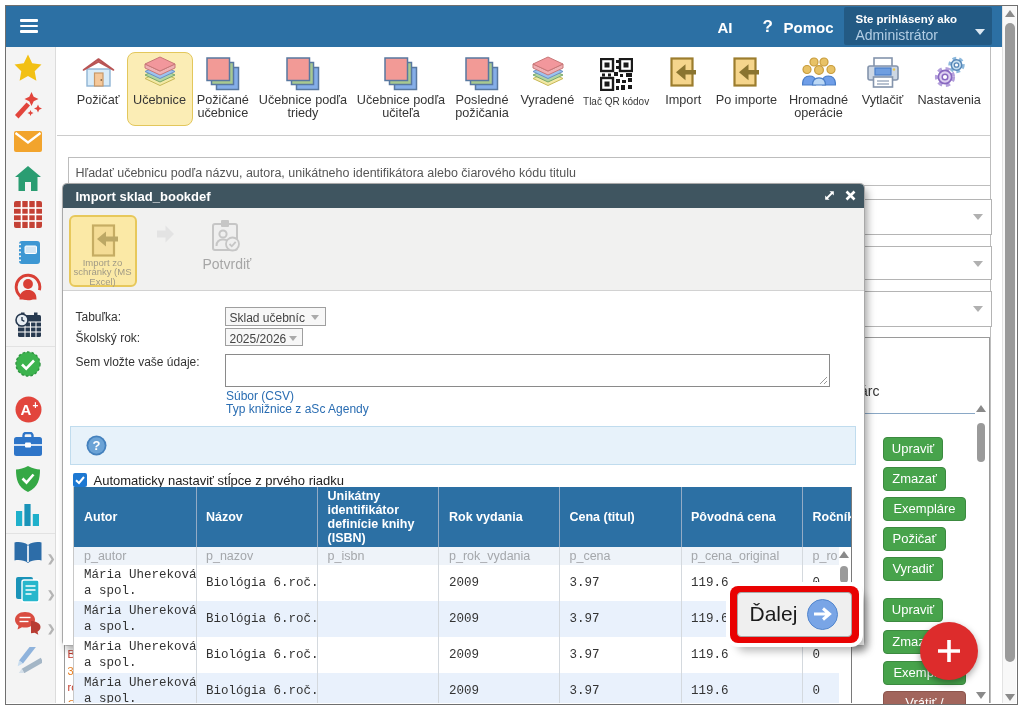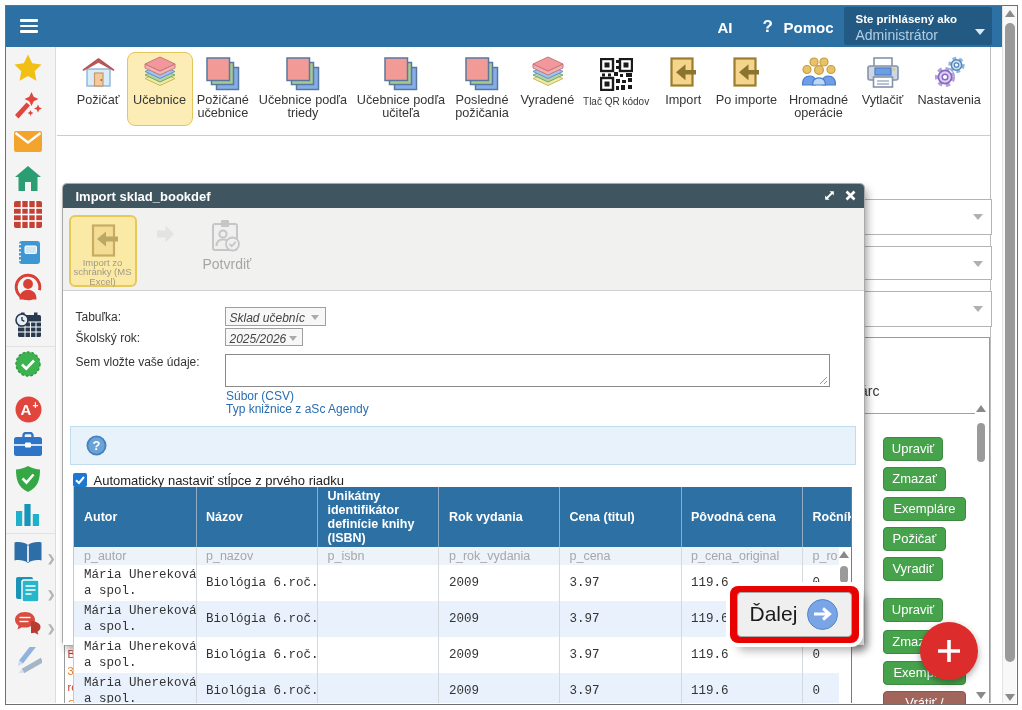--- a/index.html
+++ b/index.html
@@ -43,21 +43,21 @@
     background:#fff; border-radius:4px; box-shadow:0 0 0 1px #a8a8a8, 3px 5px 9px rgba(0,0,0,0.38); }
   #mtitle { position:absolute; left:0; top:0; width:801px; height:24px; background:#3f5560;
     border-radius:4px 4px 0 0; }
   #mtitle b { position:absolute; left:13px; top:5px; color:#fff; font-size:13px; }
   #mtools { position:absolute; left:0; top:24px; width:801px; height:83px; background:#f1f1f0; border-bottom:1px solid #d2d2d2;}
   #ybtn { position:absolute; left:6px; top:7px; width:68px; height:72px; background:#fbe9a6;
     border:2px solid #e7c85b; border-radius:6px; }
   #ybtn .t { position:absolute; top:41px; width:100%; font-size:9.5px; color:#a09a86; line-height:9.5px; text-align:center;}
   #mbody { position:absolute; left:0; top:107px; width:801px; height:354px; background:#fff; }
   .flabel { position:absolute; left:13px; font-size:12px; color:#333; white-space:nowrap; }
-  .fsel { position:absolute; left:162px; background:#f7f7f7; border:1px solid #9f9f9f;font-style:italic; }
+  .fsel { position:absolute; left:162px; background:#f7f7f7; border:1px solid #9f9f9f; }
   .fsel span { position:absolute; left:4px; top:3px; font-size:12px; color:#444; white-space:nowrap; }
   .fsel .car { position:absolute; width:0; height:0; border-left:4.5px solid transparent;
     border-right:4.5px solid transparent; border-top:5px solid #aaa; }
   #ftext { position:absolute; left:162px; top:63px; width:605px; height:33px; border:1px solid #8a8a8a; background:#fff;}
   .blink { position:absolute; left:163.5px; font-size:12px; color:#2a6db2; white-space:nowrap; }
   #infobox { position:absolute; left:7px; top:135px; width:786px; height:39px; background:#e7f2fa; border:1px solid #c0dcee; }
   #chkrow { position:absolute; left:10px; top:181px; }
   #mtable { position:absolute; left:10.5px; top:196px; width:779px; height:216px;
     border-left:1px solid #c8c8c8; border-right:1px solid #7a7a7a; overflow:hidden; background:#fff;}
   .th { position:absolute; top:0; height:60px; background:#2c70a4; }
@@ -348,20 +348,23 @@
         </g>
         <g>
           <circle cx="11" cy="21" r="7.8" fill="none" stroke="#b4a0dc" stroke-width="4.6" stroke-dasharray="4 3.4"></circle>
           <circle cx="11" cy="21" r="6.6" fill="#ddd0f0" stroke="#8868c0" stroke-width="1.6"></circle>
           <circle cx="11" cy="21" r="2.8" fill="#fff" stroke="#8868c0" stroke-width="1.5"></circle>
         </g>
       </svg>
       <span class="tlbl" style="left:892.7px;top:47px;position:absolute">Nastavenia</span>
     </div>
     <div class="abs" style="left:933.5px;top:0;width:1px;height:656px;background:#bdbdbd"></div>
+    <div id="searchinput">
+        <span>Hľadať učebnicu podľa názvu, autora, unikátneho identifikátora alebo čiarového kódu titulu</span>
+      </div>
     <div class="bsel" style="left:535px;top:152.3px;width:400px;height:35.6px">
         <div class="car"></div>
       </div>
     <div class="bsel" style="left:535px;top:198.8px;width:400px;height:34.3px">
         <div class="car"></div>
       </div>
     <div class="bsel" style="left:535px;top:244px;width:400px;height:35.6px">
         <div class="car"></div>
       </div>
     <div id="behindbox">

